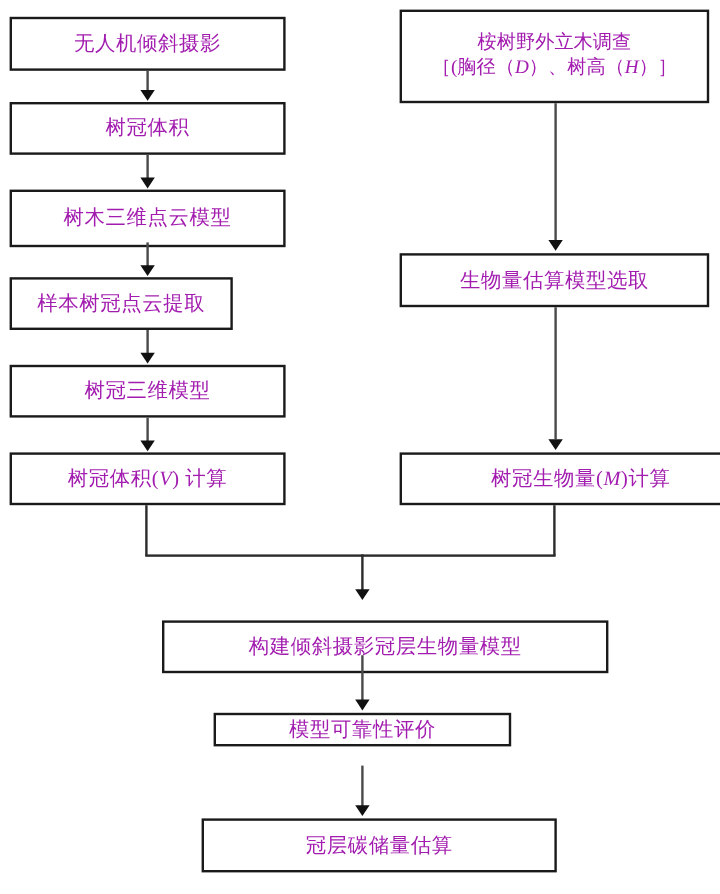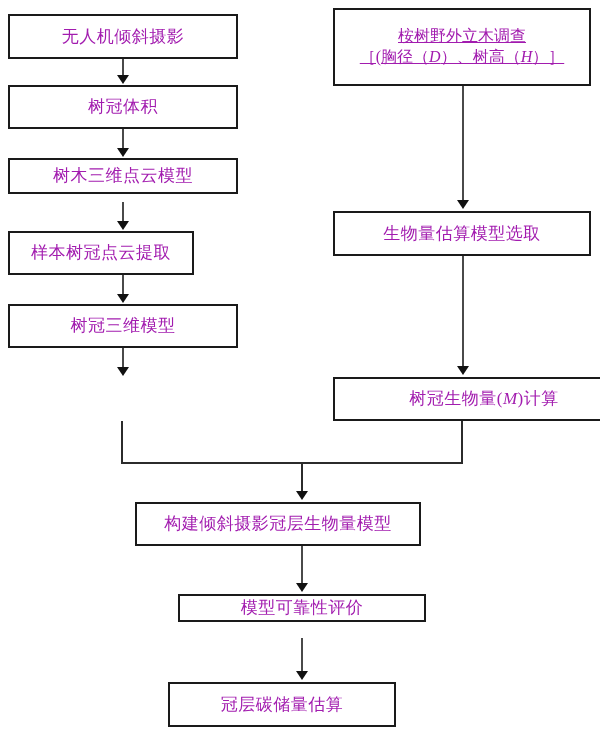--- a/index.html
+++ b/index.html
@@ -70,55 +70,58 @@
 <div id="canvas">
 
   <div class="node" style="left:8px; top:14px; width:230px; height:45px;">
     <span class="lbl">无人机倾斜摄影</span>
   </div>
 
   <div class="node" style="left:8px; top:85px; width:230px; height:44px;">
     <span class="lbl">树冠体积</span>
   </div>
 
-  <div class="node" style="left:8px; top:158px; width:230px; height:36px;">
+  <div class="node" style="left:8px; top:158px; width:230px; height:48px;">
     <span class="lbl">树木三维点云模型</span>
   </div>
 
   <div class="node" style="left:8px; top:231px; width:186px; height:44px;">
     <span class="lbl">样本树冠点云提取</span>
   </div>
 
   <div class="node" style="left:8px; top:304px; width:230px; height:44px;">
     <span class="lbl">树冠三维模型</span>
   </div>
 
+  <div class="node" style="left:8px; top:377px; width:230px; height:44px;">
+    <span class="lbl"><span>树冠体积(</span><em class="var">V</em><span>) 计算</span></span>
+  </div>
 
-  <div class="node two-line" style="left:333px; top:8px; width:258px; height:78px; flex-direction:column; padding:0 4px;text-decoration:underline;">
+  <div class="node two-line" style="left:333px; top:8px; width:258px; height:78px; flex-direction:column; padding:0 4px;">
     <span class="lbl">桉树野外立木调查</span>
     <span class="lbl2"><span>［(胸径（</span><em class="var">D</em><span>）、树高（</span><em class="var">H</em><span>）］</span></span>
   </div>
 
   <div class="node" style="left:333px; top:211px; width:258px; height:45px;">
     <span class="lbl">生物量估算模型选取</span>
   </div>
 
   <div class="node" style="left:333px; top:377px; width:302px; height:44px;">
     <span class="lbl"><span>树冠生物量(</span><em class="var">M</em><span>)计算</span></span>
   </div>
 
-  <div class="node" style="left:135px; top:502px; width:286px; height:44px;">
+  <div class="node" style="left:135px; top:517px; width:372px; height:44px;">
     <span class="lbl">构建倾斜摄影冠层生物量模型</span>
   </div>
 
   <div class="node" style="left:178px; top:594px; width:248px; height:28px;">
     <span class="lbl">模型可靠性评价</span>
   </div>
 
-  <div class="node" style="left:168px; top:682px; width:228px; height:45px;">
+  <div class="node" style="left:168px; top:682px; width:296px; height:45px;">
     <span class="lbl">冠层碳储量估算</span>
   </div>
 
   <div class="vline" style="left:122px; top:59px; height:17px;"></div>
   <div class="arrowhead" style="left:117px; top:75px;"></div>
 
   <div class="vline" style="left:122px; top:129px; height:20px;"></div>
   <div class="arrowhead" style="left:117px; top:148px;"></div>
 
   <div class="vline" style="left:122px; top:202px; height:20px;"></div>

